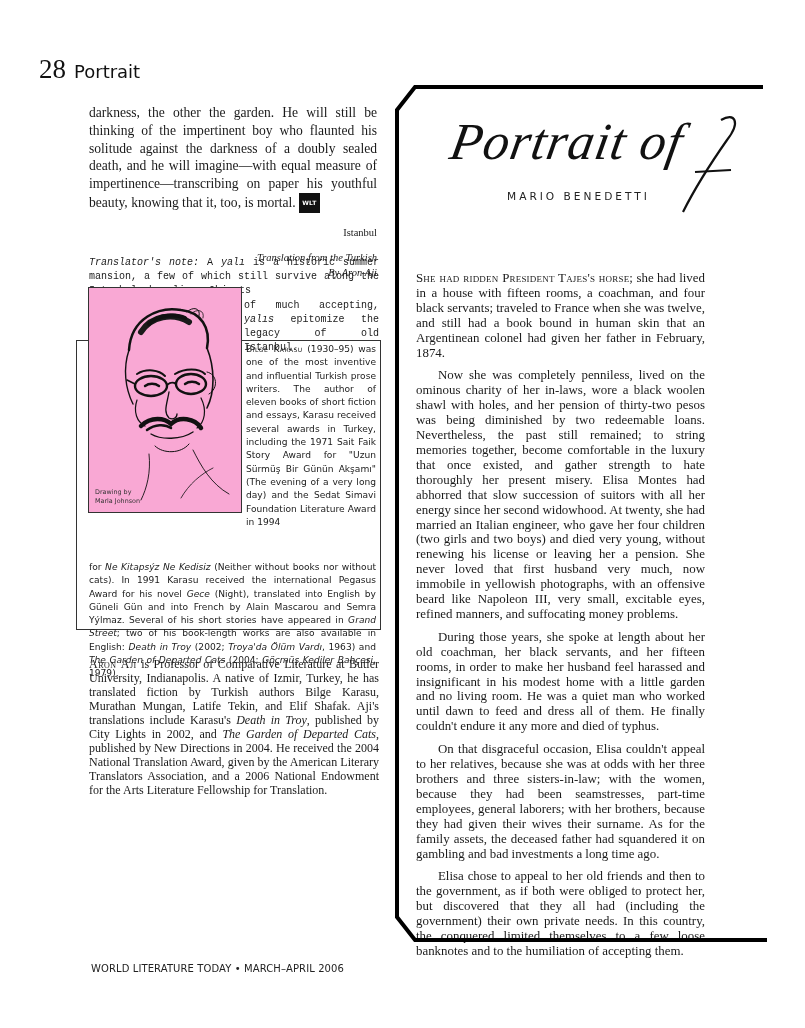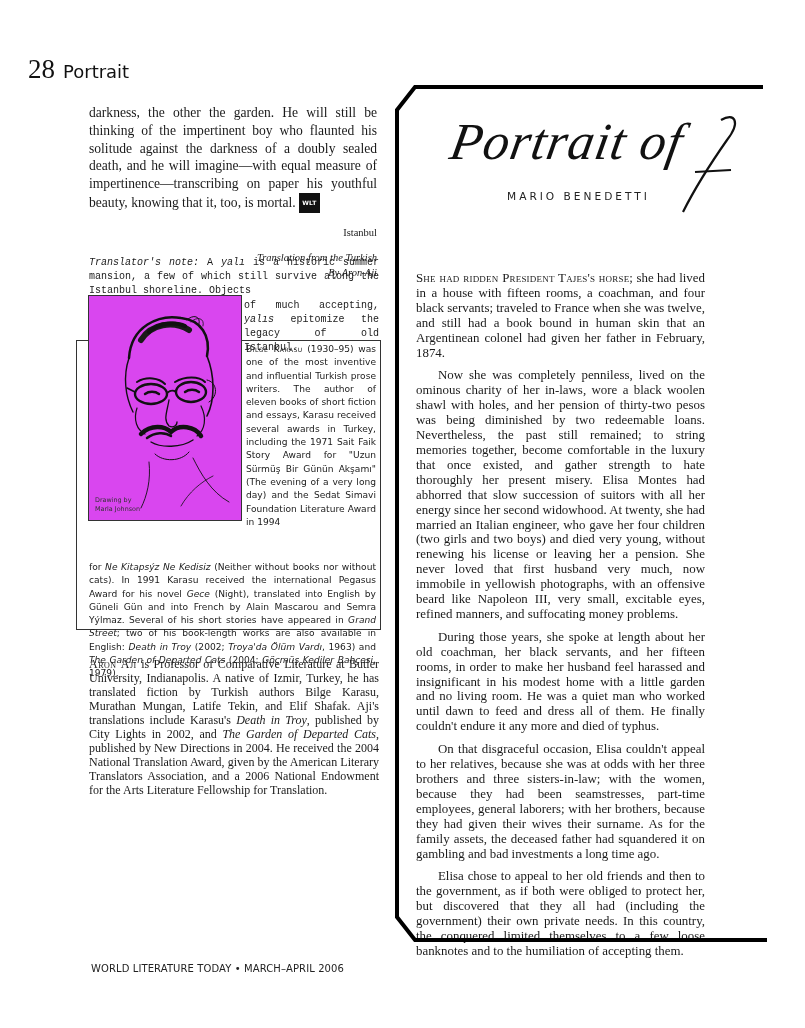--- a/index.html
+++ b/index.html
@@ -1,39 +1,39 @@
 <!DOCTYPE html>
 <html><head>
   <meta charset="utf-8">
   <style>
     html, body { margin: 0; padding: 0; background: #ffffff; }
     body { width: 805px; height: 1028px; position: relative; overflow: hidden; color: #1a1a1a; }
 
     
     .page-header { position: absolute; left: 28px; top: 54px; display: flex; align-items: baseline; gap: 8px; }
-    .page-number { font-family: "Liberation Serif", serif; font-size: 27px; color: #111; }
+    .page-number { font-family: "Liberation Serif", serif; font-size: 27px; color: #111; margin-left: 11px; }
     .section-name { font-family: "DejaVu Sans", sans-serif; font-size: 18px; color: #111; }
 
     
     .left-col { position: absolute; left: 89px; top: 104px; width: 288px; }
     .story-end { font-family: "Liberation Serif", serif; font-size: 13.6px; line-height: 17.8px; text-align: justify; margin: 0; }
     .wlt-badge { display: inline-block; background: #111; color: #fff; font-family: "DejaVu Sans", sans-serif; font-size: 6px; font-weight: bold; padding: 1px 3px; vertical-align: 2px; letter-spacing: 0.3px; }
     .dateline { font-family: "Liberation Serif", serif; font-size: 10.5px; text-align: right; margin-top: 14px; }
     .credit { font-family: "Liberation Serif", serif; font-style: italic; font-size: 10.5px; text-align: right; margin-top: 12px; line-height: 15px; }
     .credit div { text-align: right; }
 
     .trans-note { position: absolute; left: 89px; top: 256px; width: 290px; font-family: Liberation Mono, monospace; font-size: 10px; line-height: 14.2px; text-align: justify; }
     .trans-note .first { margin: 0; }
     .trans-note .indent { margin: 0 0 0 155px; text-align: justify; }
     .trans-note i { font-style: italic; }
 
     
     .bio-box { position: absolute; left: 76px; top: 340px; width: 303px; height: 288px; border: 1.5px solid #333; border-top: 1.5px solid #333; }
 
-    .drawing-frame { position: absolute; left: 88px; top: 295px; width: 152px; height: 224px; border: 1.4px solid #333; background: #d946ef; z-index: 2; }
+    .drawing-frame { position: absolute; left: 88px; top: 287px; width: 152px; height: 224px; border: 1.4px solid #333; background: #f9a8d4; z-index: 2; }
     .drawing-frame svg { position: absolute; left: 0; top: 0; }
     .drawing-credit { position: absolute; left: 6px; bottom: 6px; font-family: "DejaVu Sans", sans-serif; font-size: 6.4px; line-height: 9px; color: #333; }
 
     .bio-side { position: absolute; left: 246px; top: 343px; width: 130px; font-family: "DejaVu Sans", sans-serif; font-size: 9.1px; line-height: 13.3px; text-align: justify; z-index: 3; }
     .bio-bottom { position: absolute; left: 89px; top: 517px; width: 287px; font-family: "DejaVu Sans", sans-serif; font-size: 9.1px; line-height: 13.3px; text-align: justify; z-index: 3; margin-top: 44px; }
     .smallcaps { font-variant: small-caps; letter-spacing: 0.5px; }
 
     .translator-bio { position: absolute; left: 89px; top: 657px; width: 290px; font-family: "Liberation Serif", serif; font-size: 12px; line-height: 14px; text-align: justify; }
     .translator-bio i { font-style: italic; }
 

